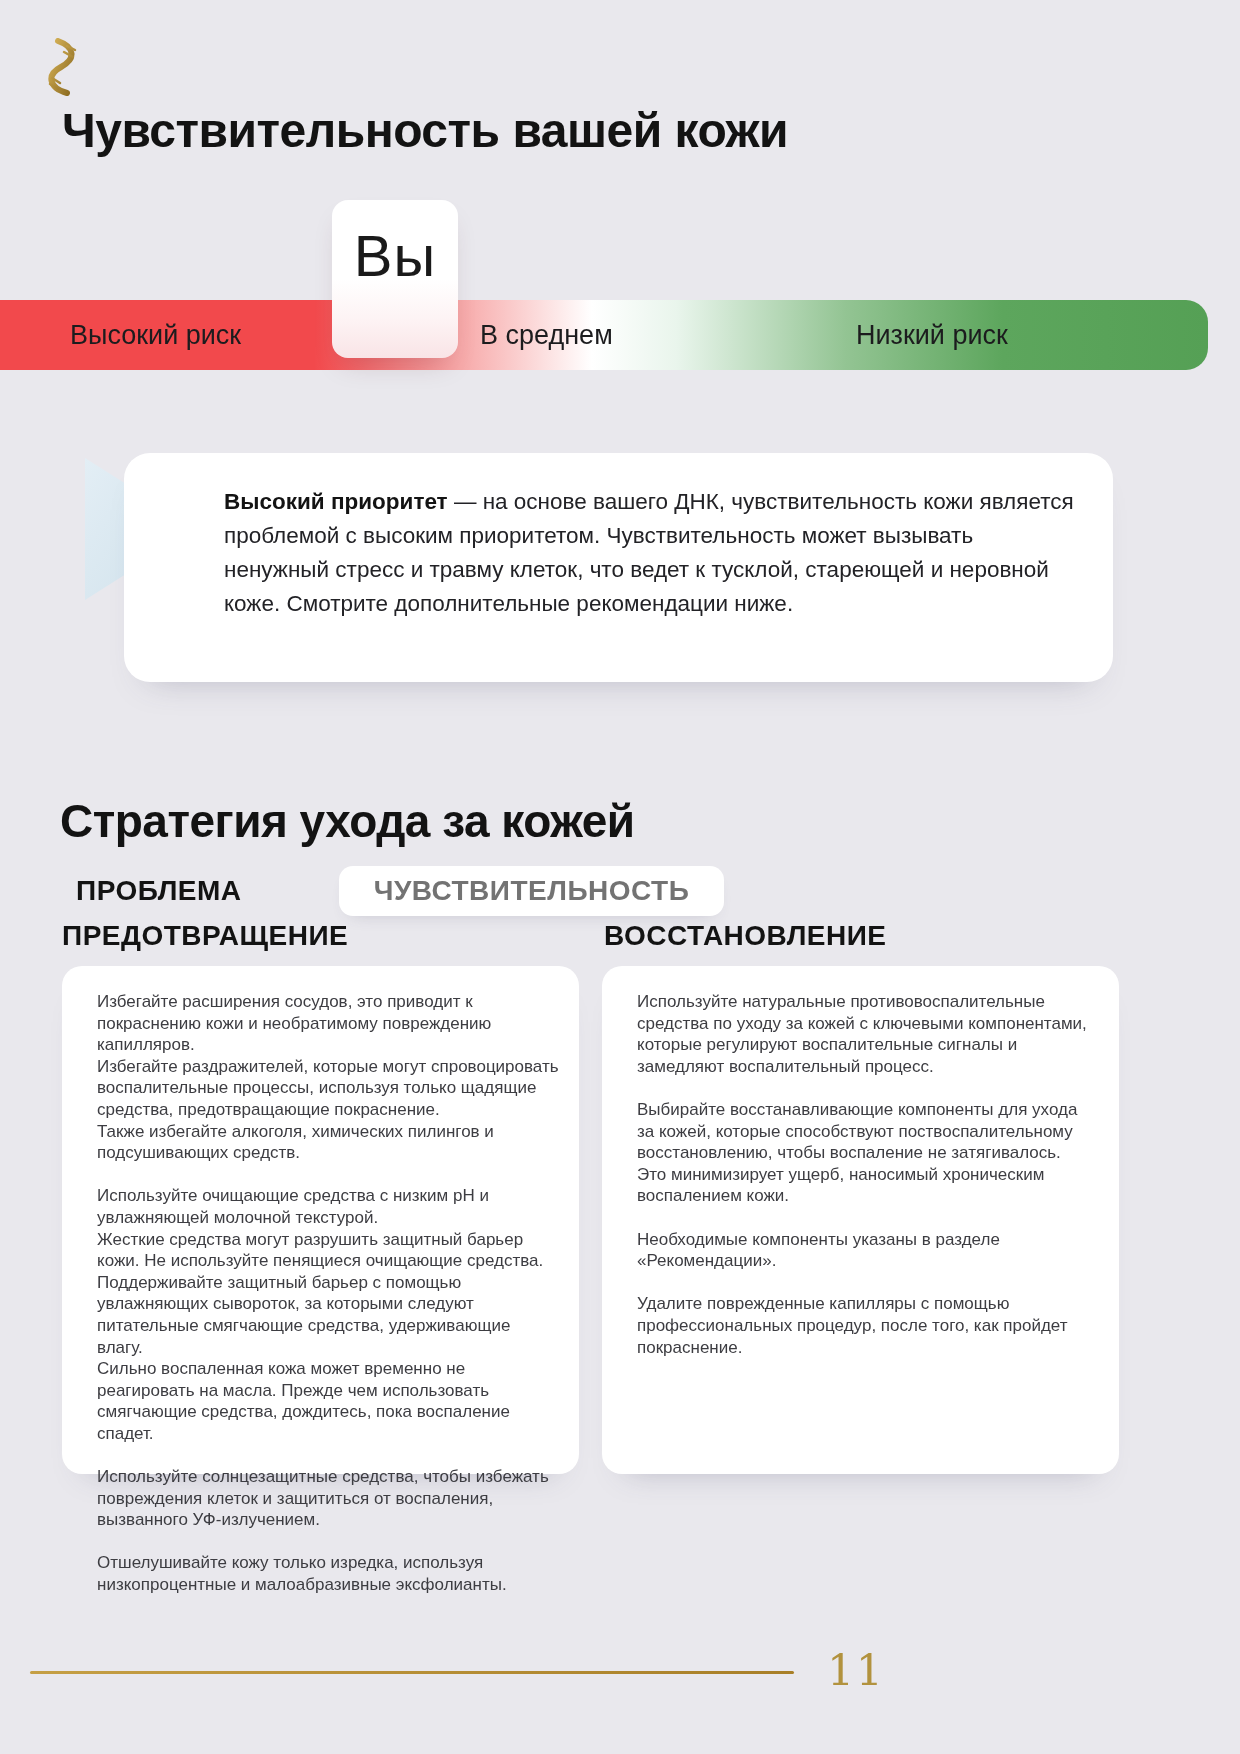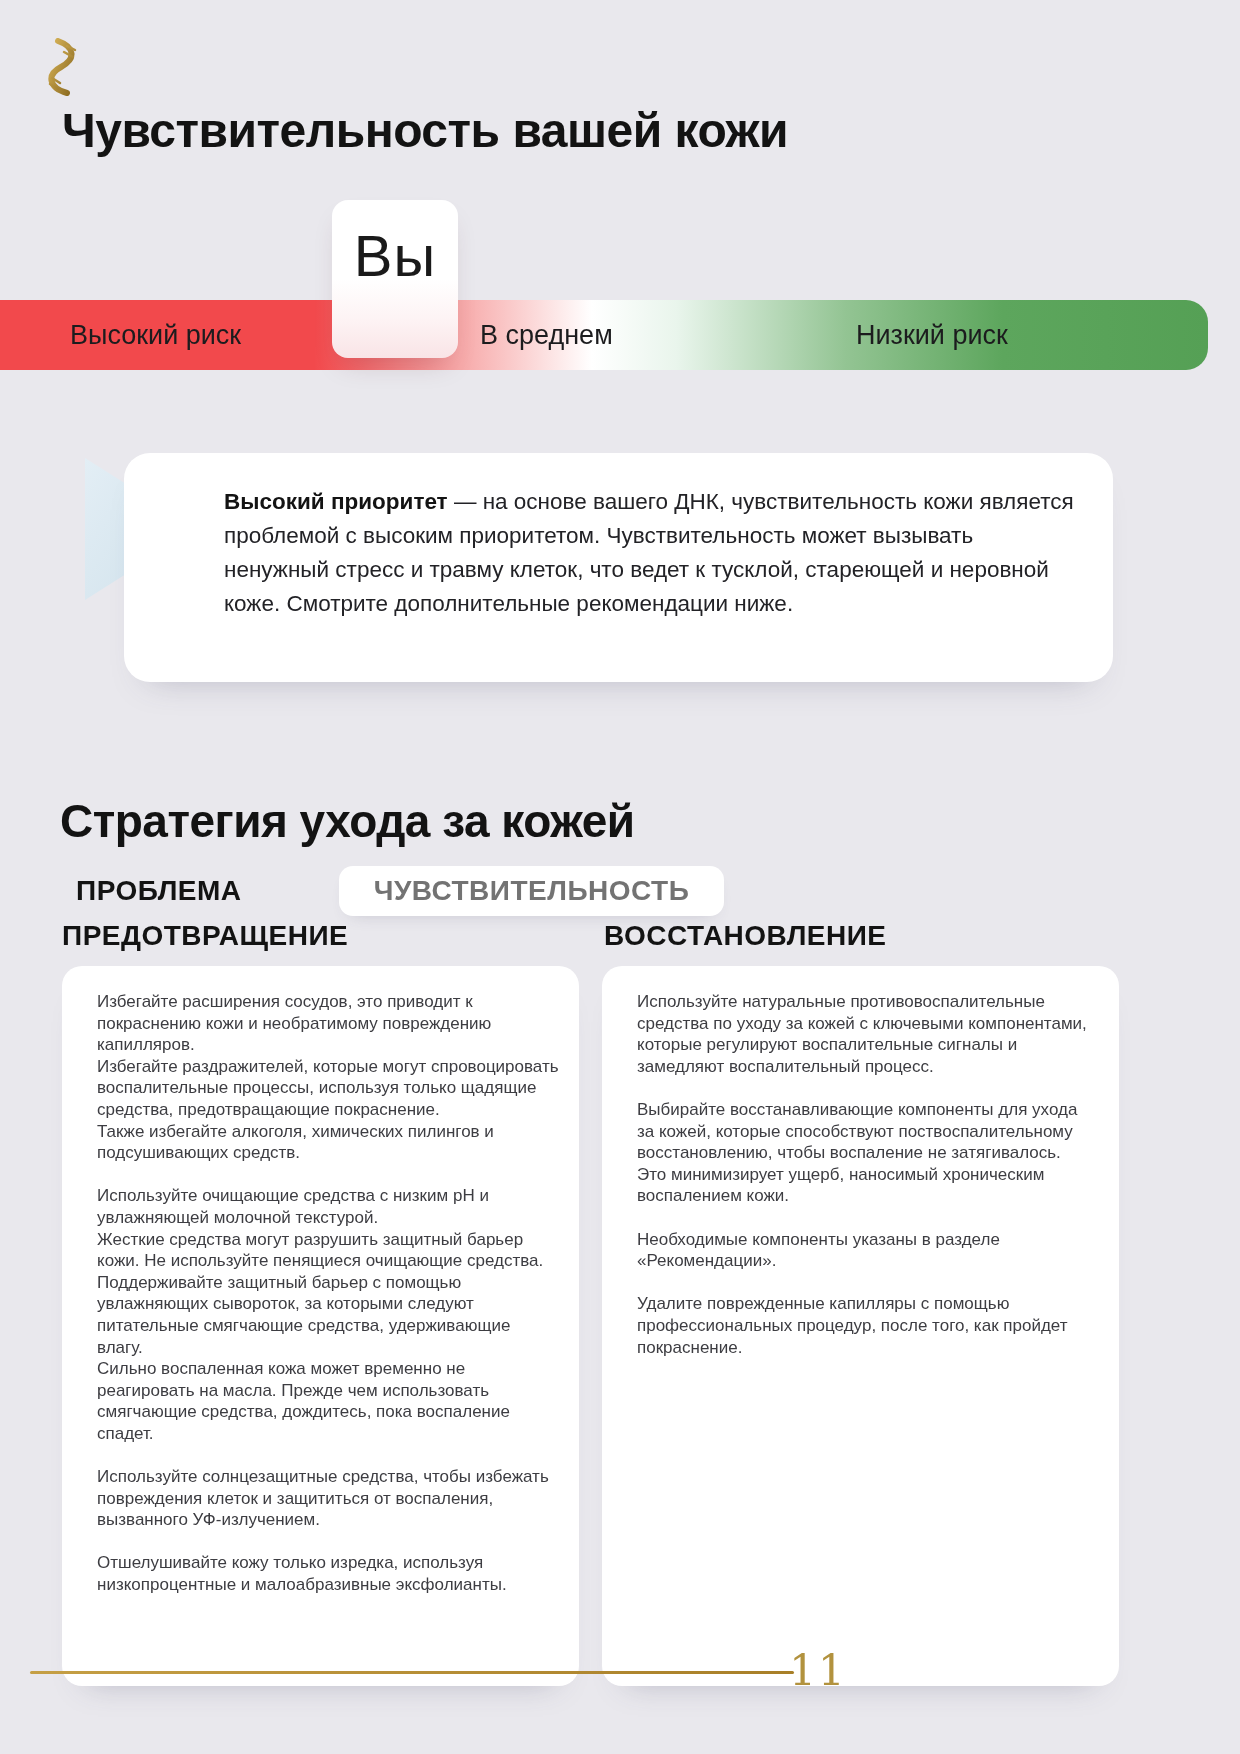--- a/index.html
+++ b/index.html
@@ -83,39 +83,39 @@
   .problem-pill span{
     line-height:50px;font-size:28px;font-weight:800;letter-spacing:.5px;color:#737373;
   }
   .col-header{
     position:absolute;top:920px;
     font-size:28px;font-weight:800;letter-spacing:.5px;color:#131313;white-space:nowrap;
   }
   .col-header.left{left:62px;}
   .col-header.right{left:604px;}
   .card{
-    position:absolute;top:966px;width:517px;height:720px;
+    position:absolute;top:966px;width:517px;height:508px;
     background:#ffffff;border-radius:20px;
     box-shadow:0 20px 30px -25px rgba(70,70,100,.35);
   }
   .card.left{left:62px;}
   .card.right{left:602px;}
   .card-text{
     position:absolute;left:35px;top:25px;right:20px;
     font-size:17px;line-height:21.6px;color:#3d3d42;
     white-space:pre-line;
   }
   
   .footer-line{
     position:absolute;left:30px;top:1671px;width:764px;height:3px;
     background:linear-gradient(90deg,#c59f45,#a87f28);
     border-radius:2px;
   }
   .page-number{
-    position:absolute;left:788px;top:1646px;width:60px;text-align:center;
+    position:absolute;left:826px;top:1646px;width:60px;text-align:center;
     font-family:"DejaVu Serif",serif;
     font-size:42px;color:#b2923e;letter-spacing:2px;
   }
 </style>
 </head>
 <body>
 
 <div class="page">
 
   <div class="logo">

